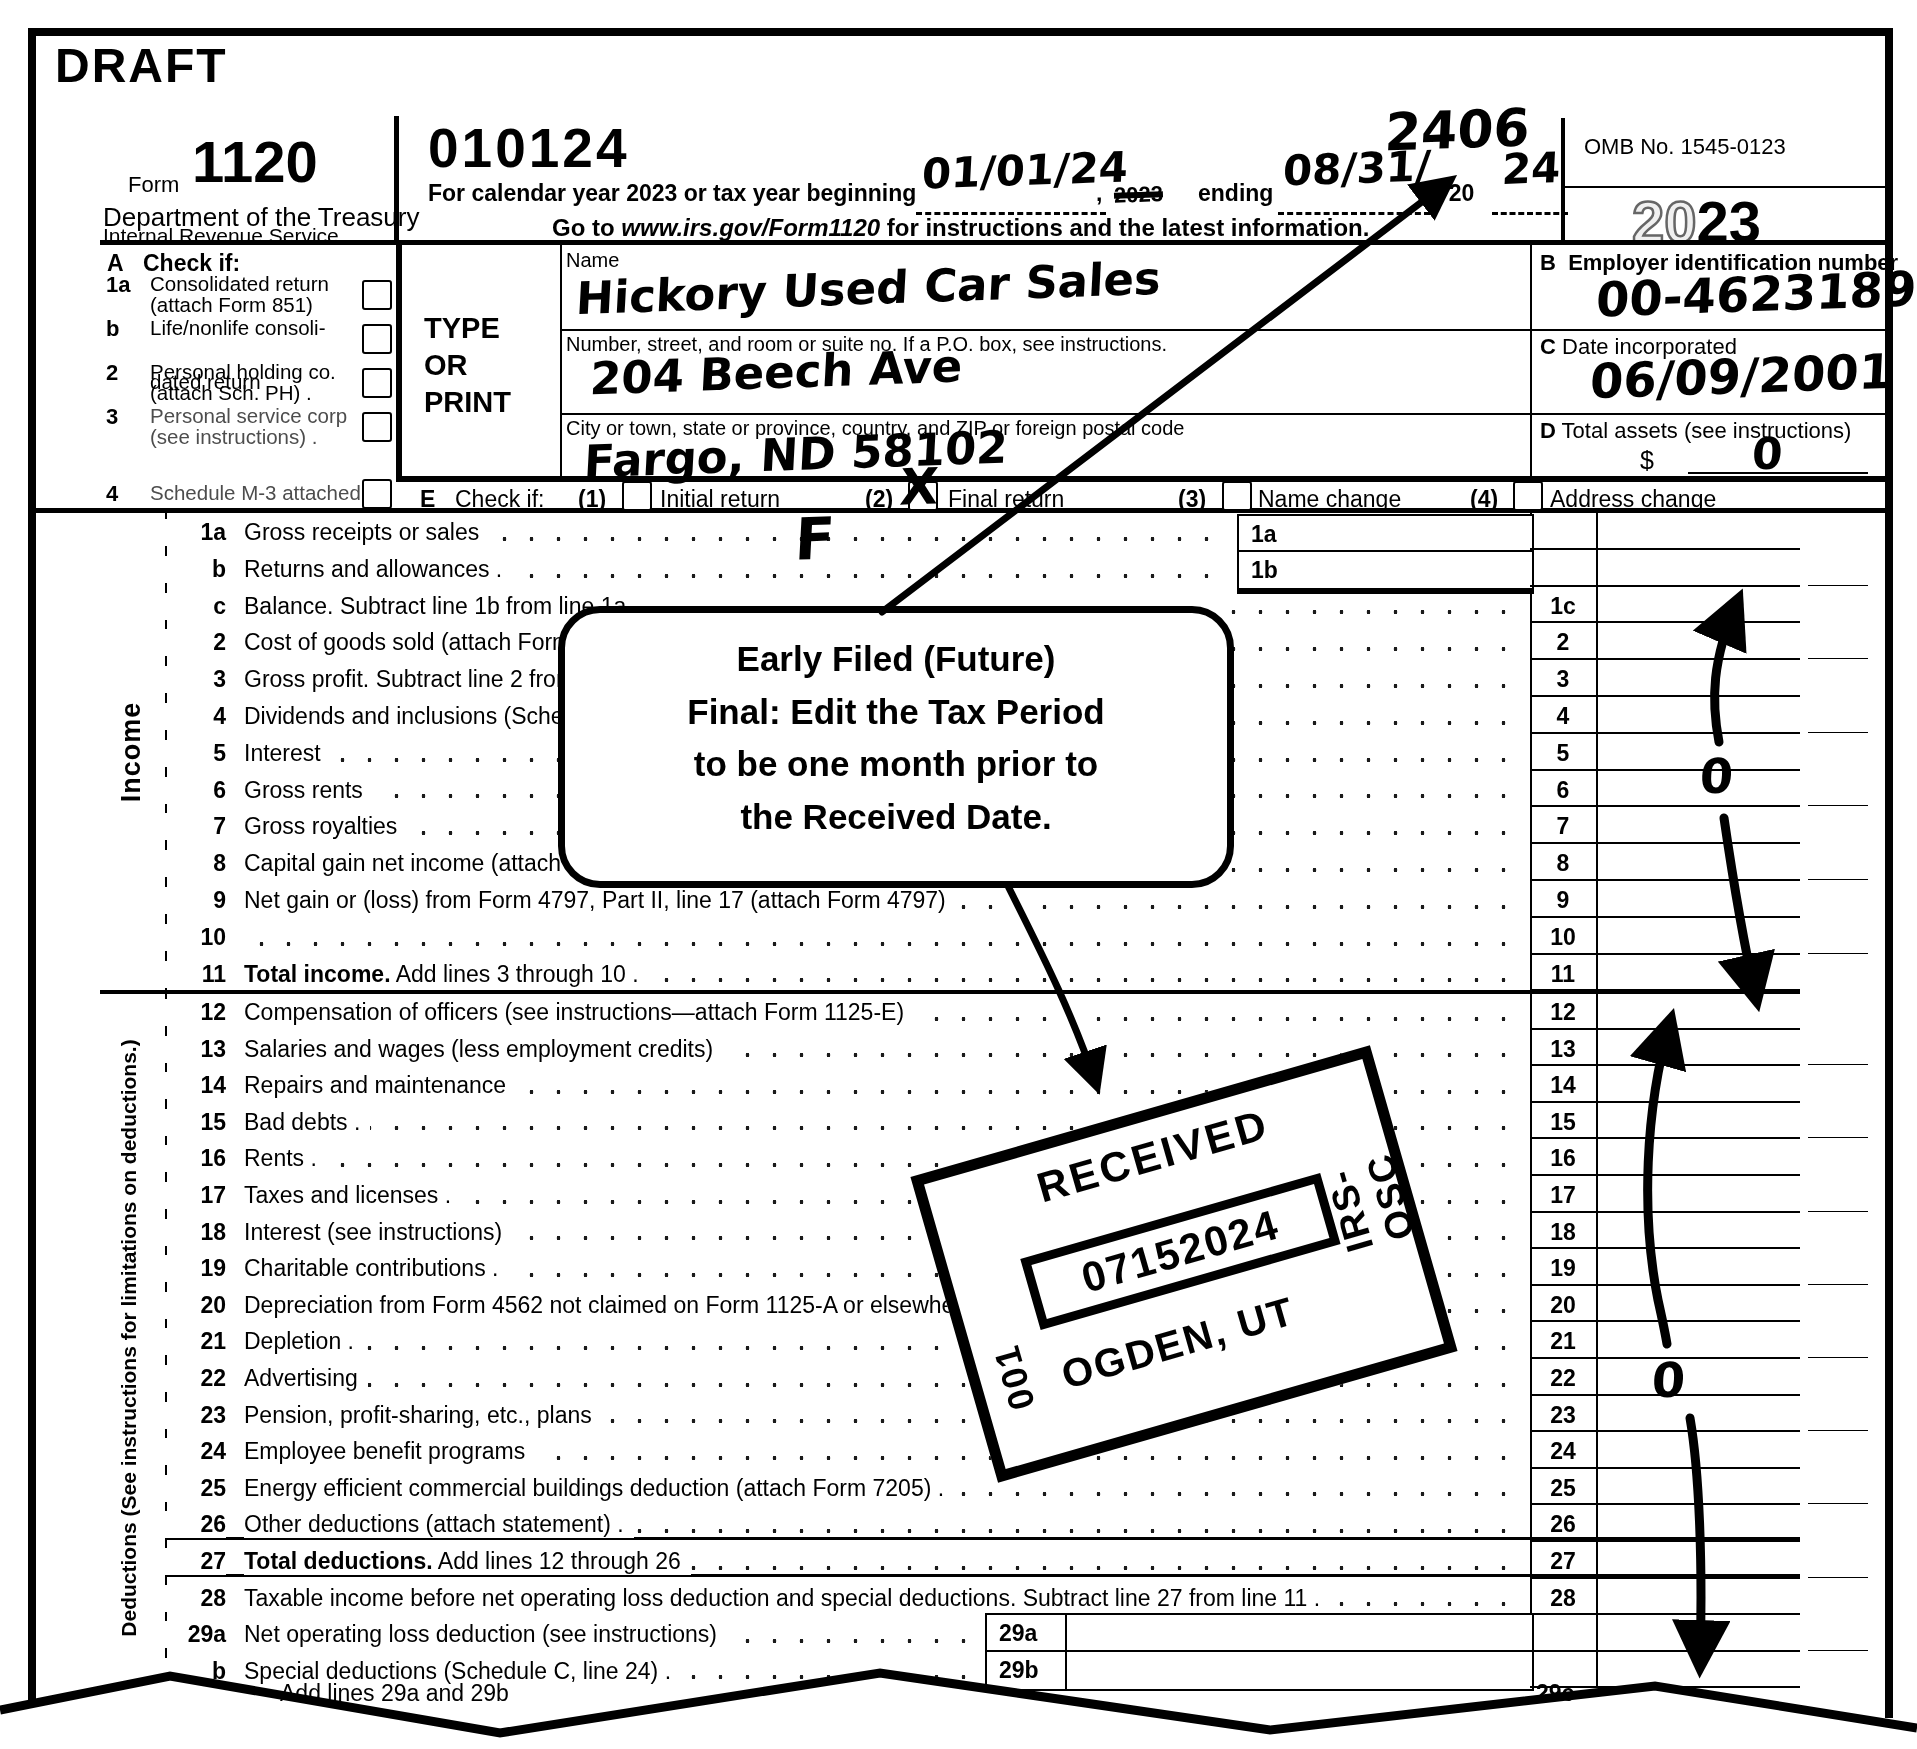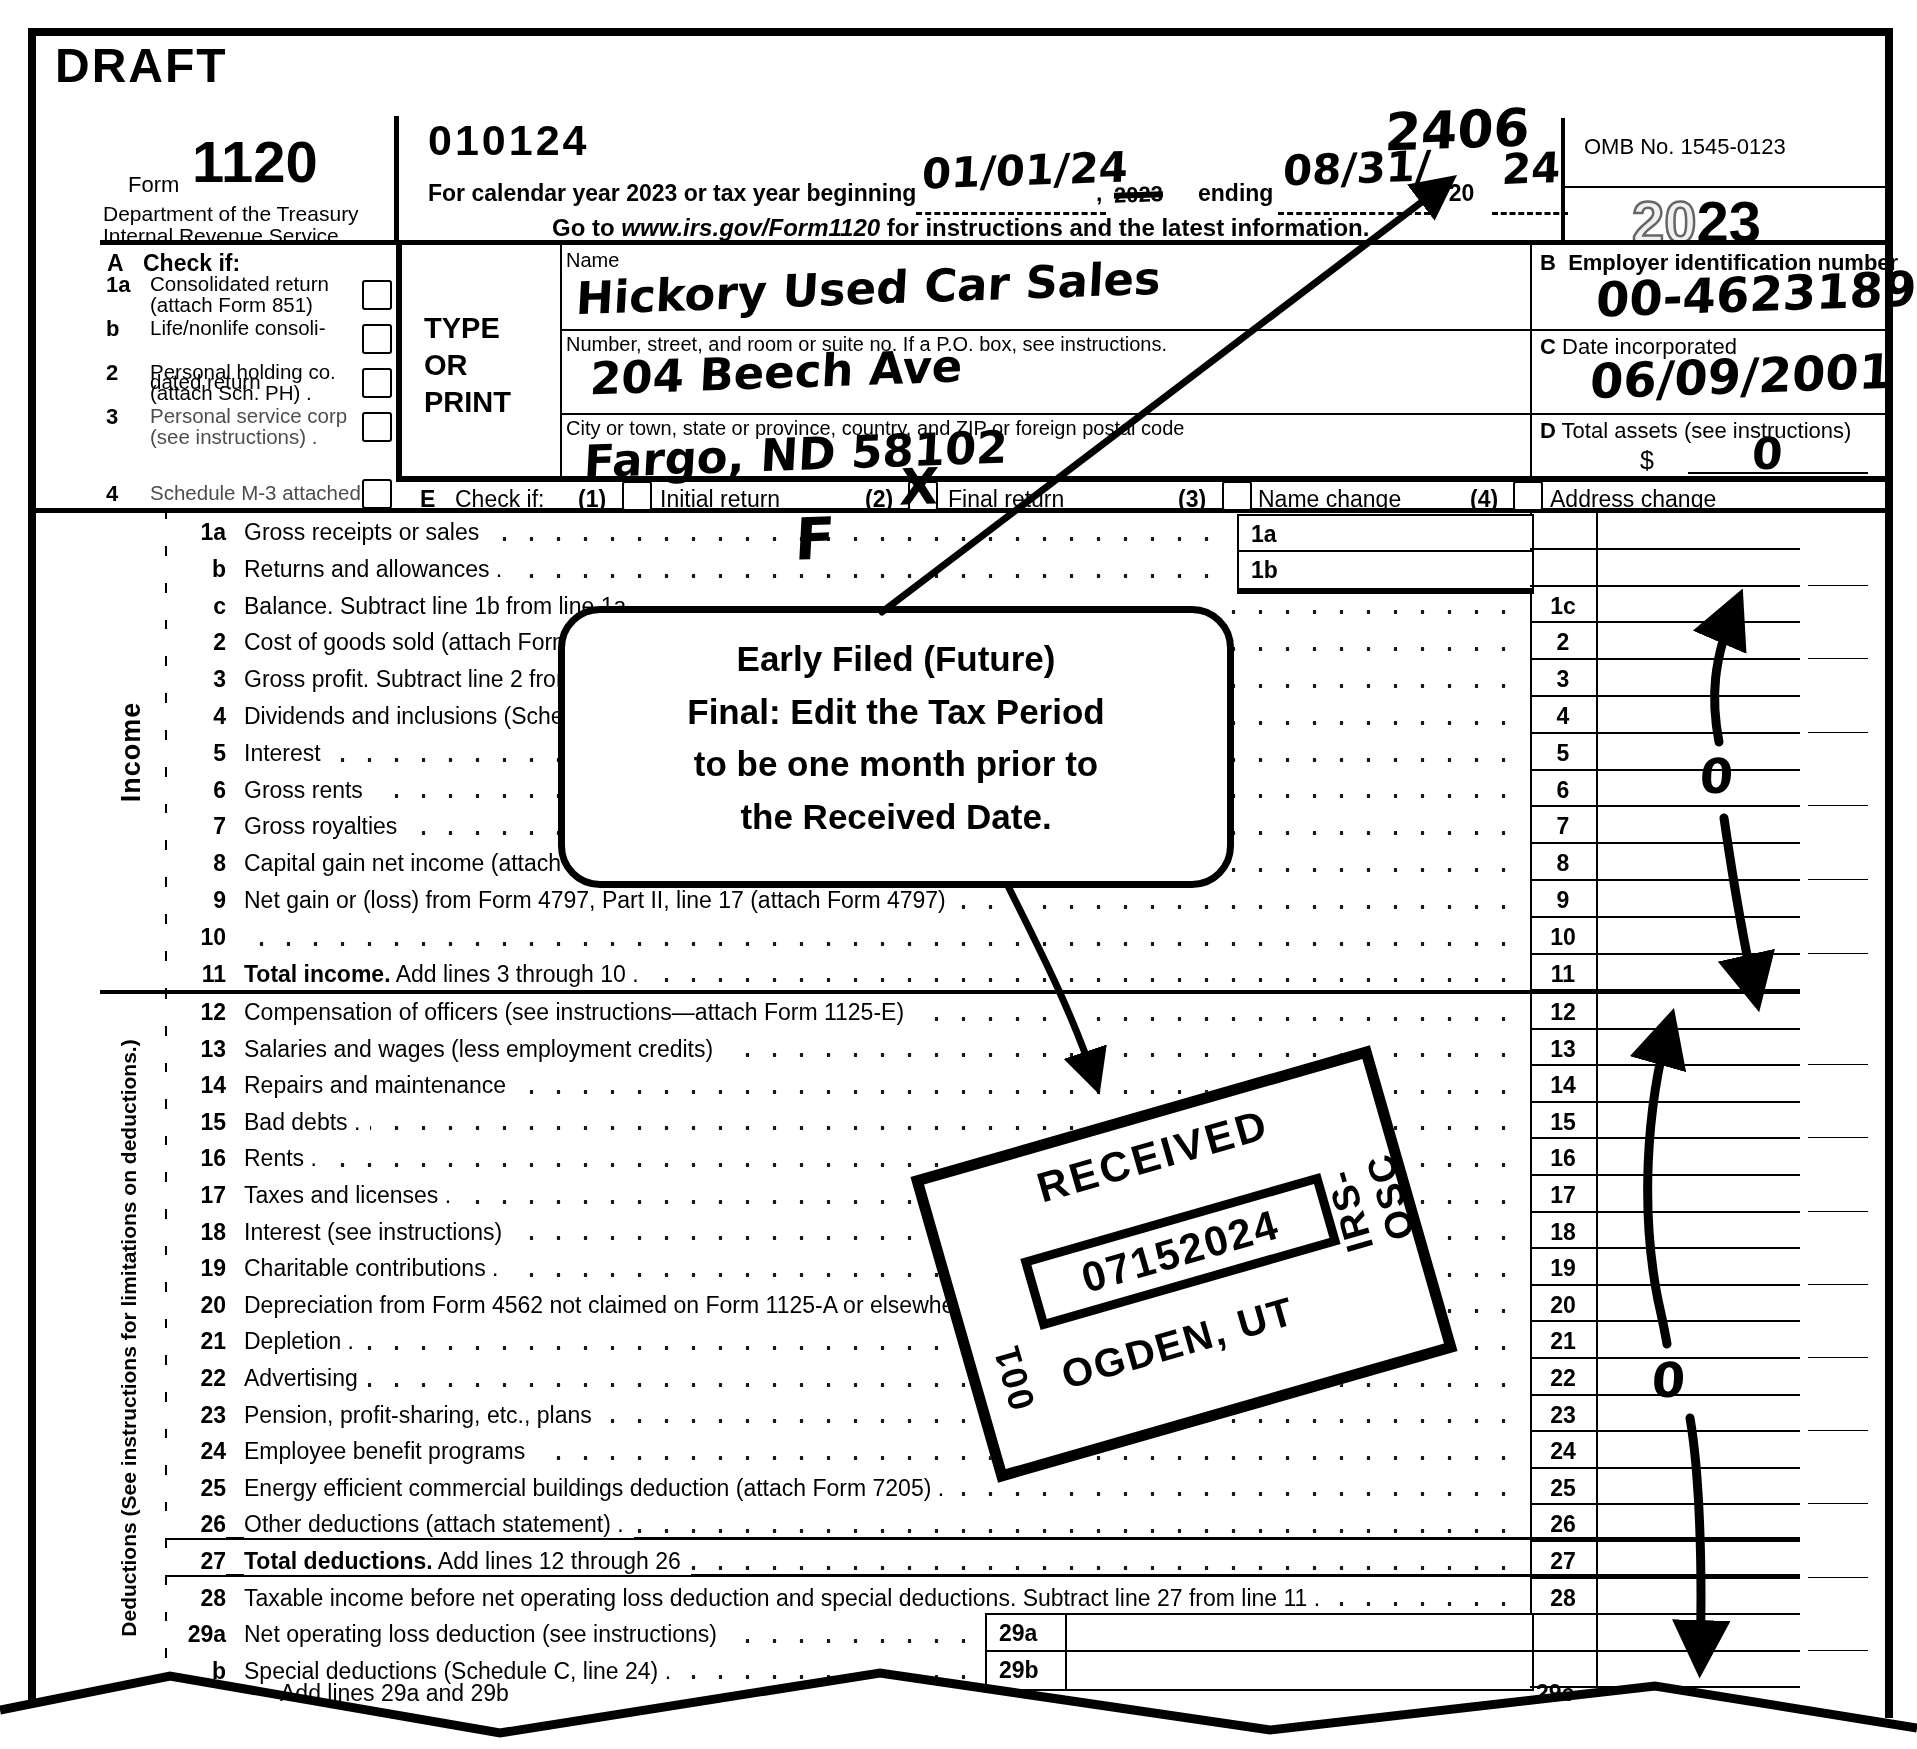--- a/index.html
+++ b/index.html
@@ -44,25 +44,25 @@
 <div id="page">
 
   <div class="bar" style="left:28px;top:28px;width:1865px;height:8px;"></div>
   <div class="bar" style="left:28px;top:28px;width:8px;height:1678px;"></div>
   <div class="bar" style="left:1885px;top:28px;width:8px;height:1690px;"></div>
 
   <div class="abs b" style="left:55px;top:38px;font-size:48px;letter-spacing:2px;">DRAFT</div>
 
   <div class="abs" style="left:128px;top:172px;font-size:22px;">Form</div>
   <div class="abs b" style="left:192px;top:128px;font-size:58px;">1120</div>
-  <div class="abs" style="left:103px;top:202px;font-size:21px;">Department of the Treasury</div>
+  <div class="abs" style="left:103px;top:202px;font-size:26px;">Department of the Treasury</div>
   <div class="abs" style="left:103px;top:224px;font-size:21px;">Internal Revenue Service</div>
   <div class="bar" style="left:394px;top:116px;width:5px;height:126px;"></div>
 
-  <div class="abs b" style="left:428px;top:116px;font-size:43px;letter-spacing:3px;">010124</div>
+  <div class="abs b" style="left:428px;top:116px;font-size:55px;letter-spacing:3px;">010124</div>
   <div class="handw" style="left:1385px;top:100px;font-size:52px;">2406</div>
 
   <div class="abs b" style="left:428px;top:180px;font-size:23px;">For calendar year 2023 or tax year beginning</div>
   <div class="handw" style="left:922px;top:146px;font-size:42px;">01/01/24</div>
   <div class="abs b" style="left:1096px;top:180px;font-size:23px;">, </div>
   <div class="abs b" style="left:1114px;top:182px;font-size:22px;text-decoration:line-through;text-decoration-thickness:6px;transform:rotate(-2deg);">2023</div>
   <div class="abs b" style="left:1198px;top:180px;font-size:23px;">ending</div>
   <div class="handw" style="left:1283px;top:144px;font-size:42px;">08/31/</div>
   <div class="abs b" style="left:1436px;top:180px;font-size:23px;">, 20</div>
   <div class="handw" style="left:1502px;top:144px;font-size:42px;">24</div>

